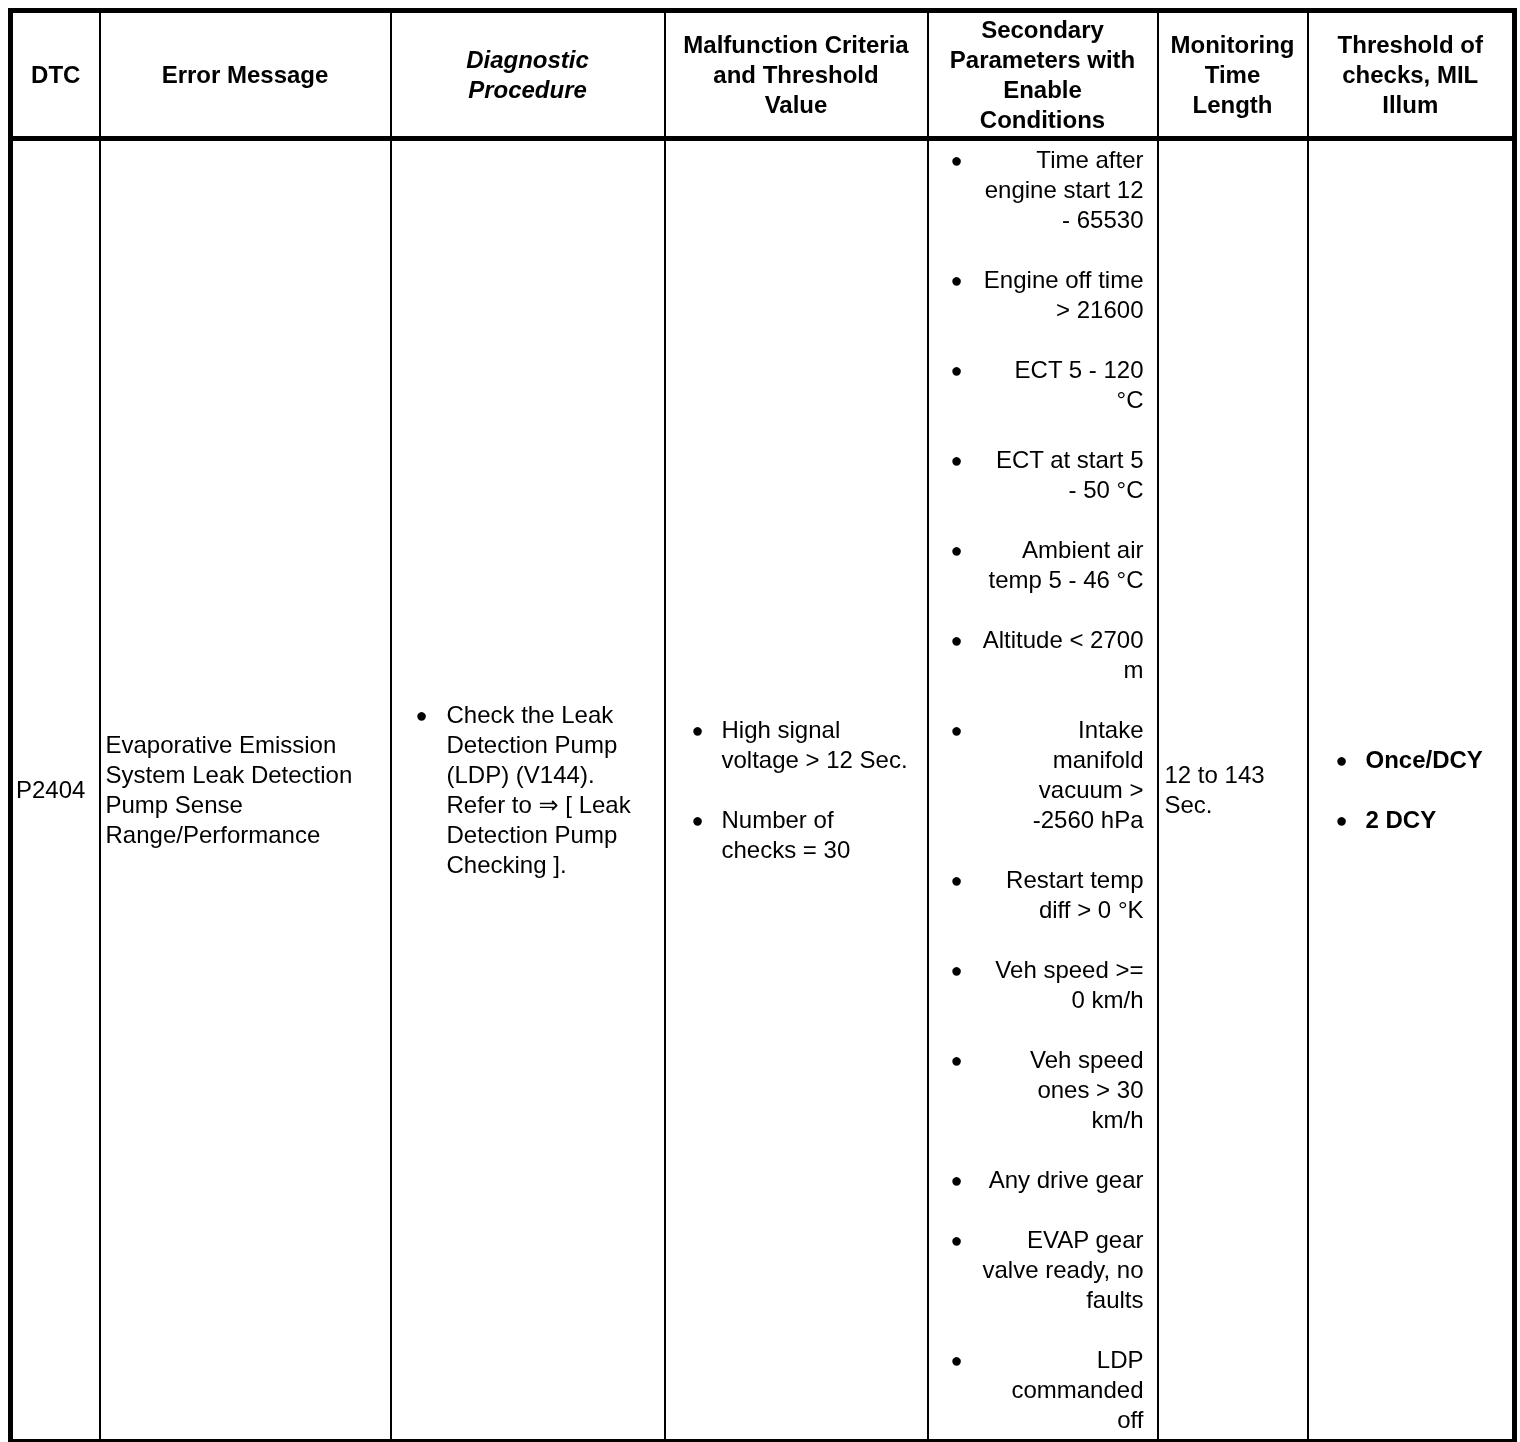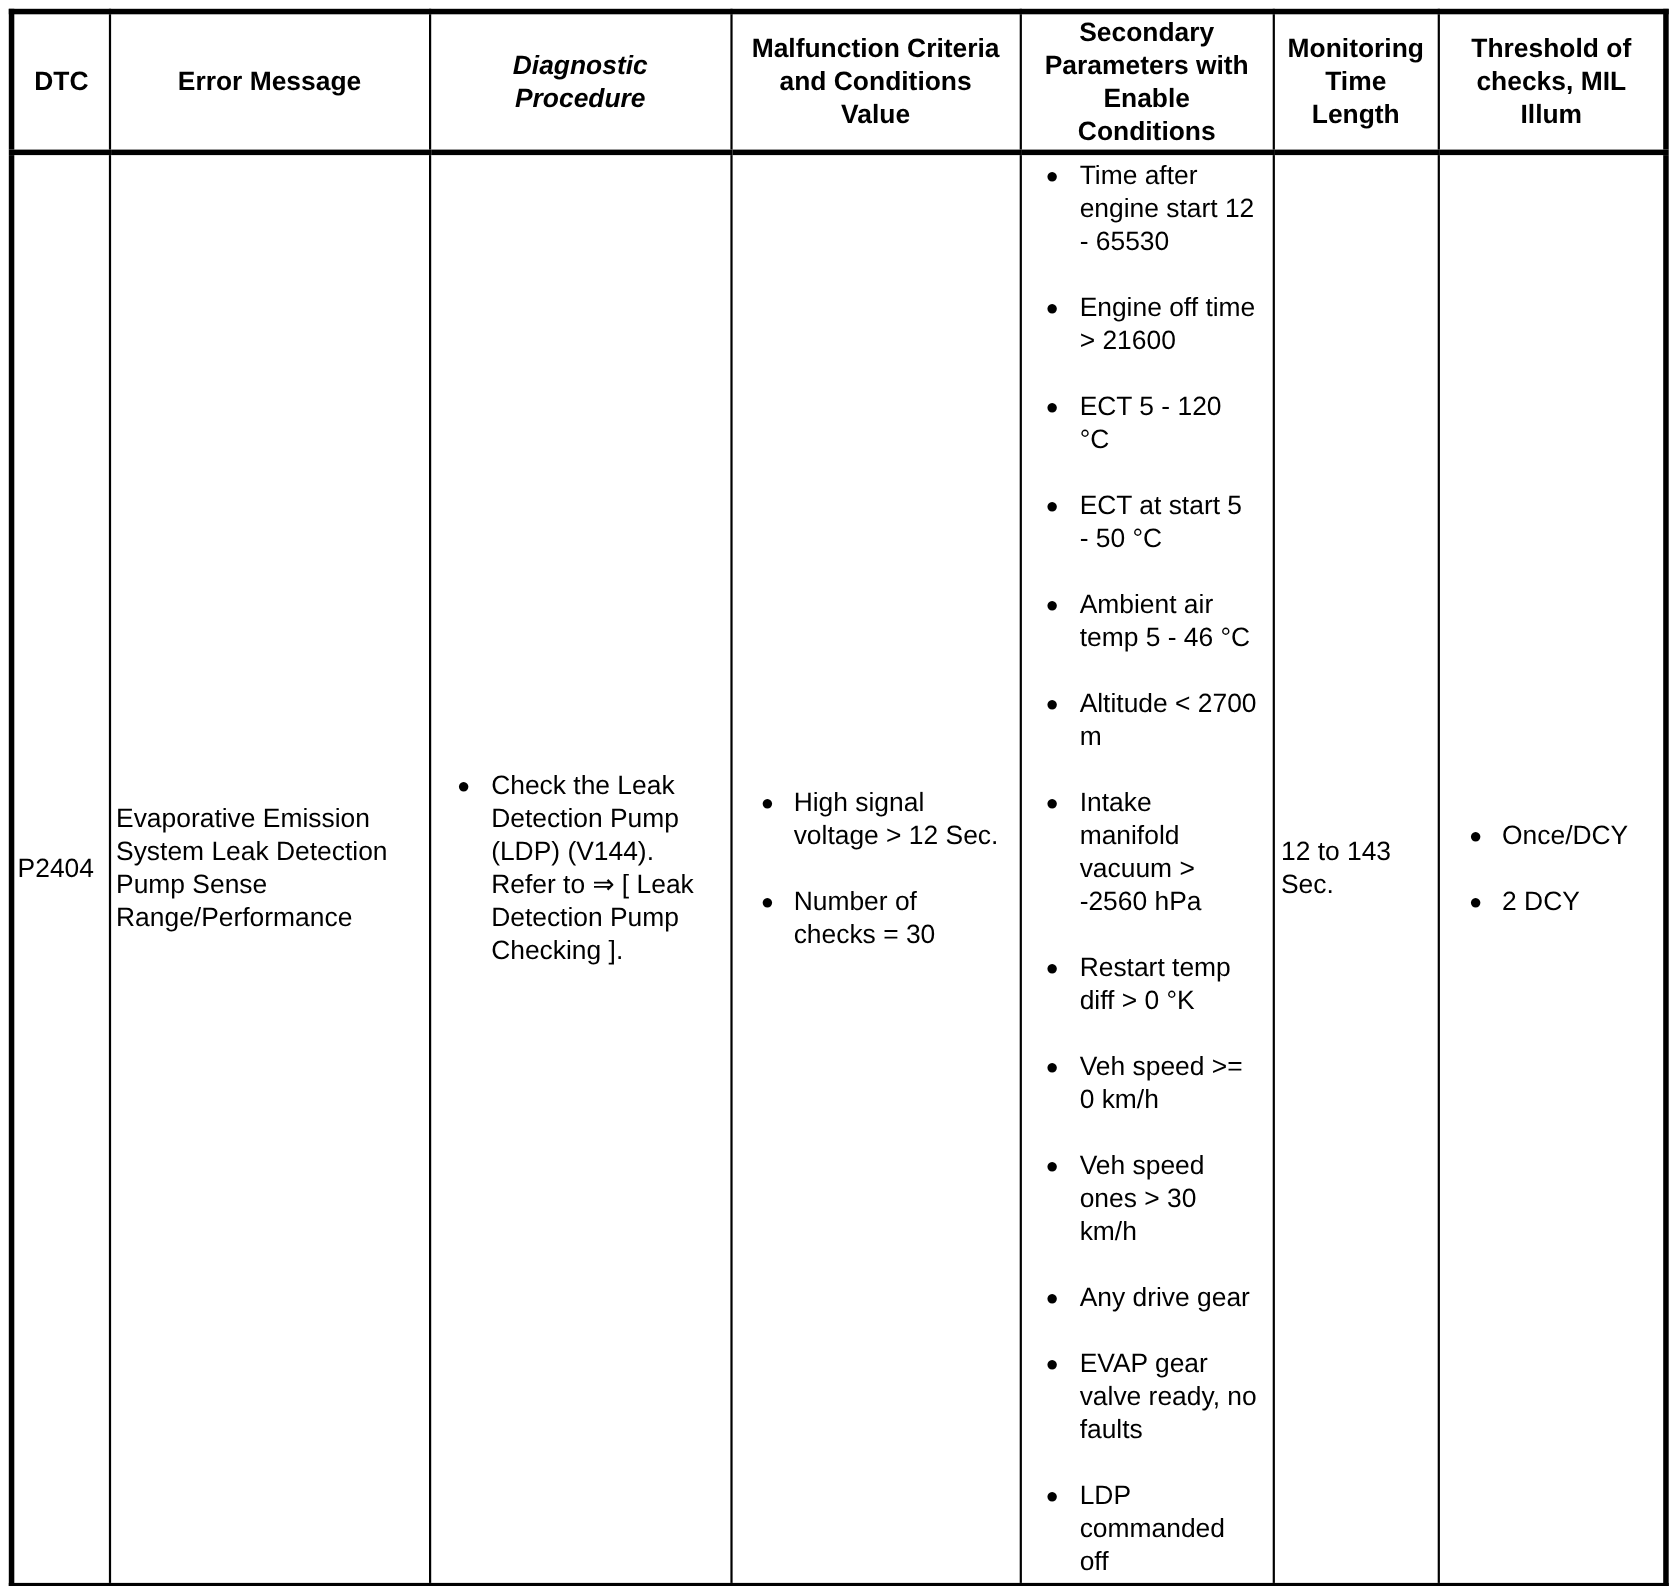--- a/index.html
+++ b/index.html
@@ -70,23 +70,23 @@
   ul.blist .bullet {
     flex: 0 0 31px;
     font-size: 20px;
     line-height: 30px;
   }
   td.cell-proc ul.blist { padding-left: 24px; }
   td.cell-proc .li-text { width: 200px; }
   td.cell-crit ul.blist { padding-left: 26px; }
   td.cell-crit .li-text { width: 190px; }
   td.cell-sec ul.blist  { padding-left: 22px; }
-  td.cell-sec .li-text  { width: 162px; }
+  td.cell-sec .li-text  { width: 162px; text-align: right; }
   td.cell-freq ul.blist { padding-left: 27px; }
-  td.cell-freq .li-text { width: 140px; }
+  td.cell-freq .li-text { width: 140px; font-weight: bold; }
   td.cell-freq ul.blist .bullet { flex-basis: 30px; }
   td.cell-crit ul.blist .bullet { flex-basis: 30px; }
 </style>
 </head>
 <body>
 
 <div class="page">
   <table class="dtc-table">
     <colgroup>
       <col style="width:89px">
@@ -95,21 +95,21 @@
       <col style="width:263px">
       <col style="width:230px">
       <col style="width:150px">
       <col style="width:207px">
     </colgroup>
     <thead>
       <tr>
         <th class="c1"><span class="hwrap">DTC</span></th>
         <th class="c2"><span class="hwrap">Error Message</span></th>
         <th class="c3"><span class="hwrap">Diagnostic Procedure</span></th>
-        <th class="c4"><span class="hwrap">Malfunction Criteria and Conditions Value</span></th>
+        <th class="c4"><span class="hwrap">Malfunction Criteria and Threshold Value</span></th>
         <th class="c5"><span class="hwrap">Secondary Parameters with Enable Conditions</span></th>
         <th class="c6"><span class="hwrap">Monitoring Time Length</span></th>
         <th class="c7"><span class="hwrap">Threshold of checks, MIL Illum</span></th>
       </tr>
     </thead>
     <tbody>
       <tr>
         <td class="cell-dtc">
           <span>P2404</span>
         </td>

